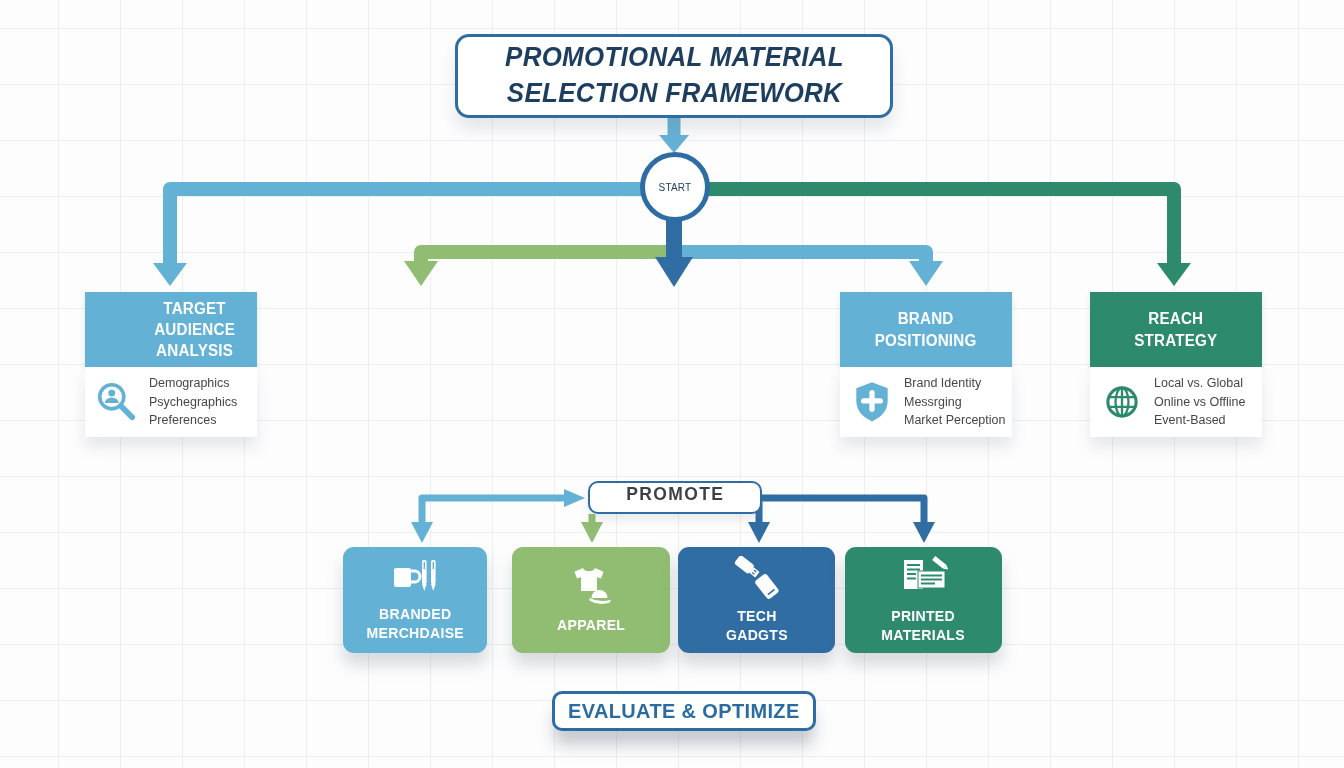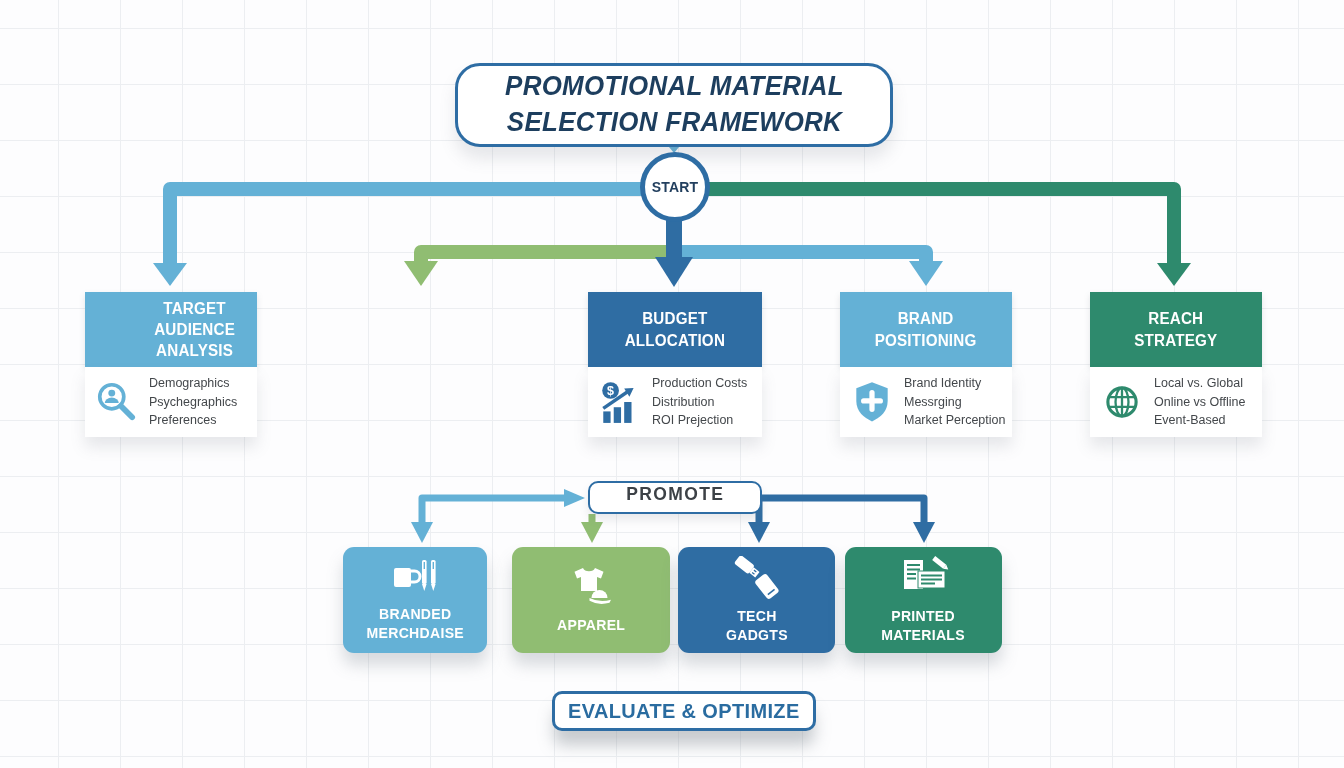--- a/index.html
+++ b/index.html
@@ -21,36 +21,35 @@
   }
   .overlay{position:absolute;left:0;top:0;z-index:1;}
   .overlay path{fill:none;stroke-linejoin:round;stroke-linecap:butt;}
   .s-lb{stroke:var(--light_blue)} .f-lb{fill:var(--light_blue)}
   .s-gr{stroke:var(--green)}      .f-gr{fill:var(--green)}
   .s-bl{stroke:var(--blue)}       .f-bl{fill:var(--blue)}
   .s-tl{stroke:var(--teal)}       .f-tl{fill:var(--teal)}
 
   .title-box{
     position:absolute;left:455px;top:34px;width:438px;height:84px;z-index:3;
-    background:#fff;border:3px solid var(--border_blue);border-radius:25px;
+    background:#fff;border:3px solid var(--border_blue);border-radius:14px;
     display:flex;align-items:center;justify-content:center;
     box-shadow:0 12px 16px rgba(110,120,130,.16);
-    margin-top:29px;
   }
   .title-text{
     font-size:27px;font-weight:bold;font-style:italic;color:var(--navy);
     text-align:center;line-height:1.32;white-space:pre-line;letter-spacing:.3px;
     transform:scaleX(.96);
   }
   .start-circle{
     position:absolute;left:640px;top:152px;width:70px;height:70px;z-index:4;
     background:#fff;border:5px solid var(--border_blue);border-radius:50%;
     display:flex;align-items:center;justify-content:center;
   }
-  .start-label{font-size:14px;font-weight:bold;color:#223f5e;letter-spacing:.2px;}
+  .start-label{font-size:10px;font-weight:normal;color:#223f5e;letter-spacing:.2px;}
 
   .card{position:absolute;top:292px;z-index:2;}
   .card-header{
     height:75px;display:flex;align-items:center;justify-content:center;
     box-shadow:0 3px 6px rgba(110,120,130,.18);
   }
   .card-title{
     color:#fff;font-weight:bold;font-size:16px;line-height:1.32;text-align:center;
     white-space:pre-line;letter-spacing:.2px;transform:scaleX(.95);
   }
@@ -180,42 +179,20 @@
           <path d="M25.8 25.8 L36.5 36.5" stroke="currentColor" stroke-width="5.5" stroke-linecap="round"></path>
         </svg>
       </span>
       <div class="card-items">Demographics
 Psychegraphics
 Preferences</div>
     </div>
   </div>
 
 
-  <div class="card" style="left:588px;width:174px">
-    <div class="card-header" style="background-color: rgb(47, 109, 163);">
-      <div class="card-title">BUDGET
-ALLOCATION</div>
-    </div>
-    <div class="card-body">
-      <span class="card-icon" style="color: rgb(47, 109, 163);">
-        <svg width="46" height="46" viewBox="0 0 44 44">
-          <circle cx="13" cy="11" r="8" fill="currentColor"></circle>
-          <text x="13" y="15.2" font-size="12" font-weight="bold" fill="#ffffff" text-anchor="middle" font-family="'Liberation Sans',sans-serif">$</text>
-          <rect x="6" y="31" width="7" height="11" fill="currentColor"></rect>
-          <rect x="16" y="27" width="7" height="15" fill="currentColor"></rect>
-          <rect x="26" y="22" width="7" height="20" fill="currentColor"></rect>
-          <path d="M6 28 L31 11" stroke="currentColor" stroke-width="3.2"></path>
-          <polygon points="26,9 35,8.5 31,17" fill="currentColor"></polygon>
-        </svg>
-      </span>
-      <div class="card-items">Production Costs
-Distribution
-ROI Prejection</div>
-    </div>
-  </div>
 
   <div class="card" style="left:840px;width:172px">
     <div class="card-header" style="background-color: rgb(100, 177, 214);">
       <div class="card-title">BRAND
 POSITIONING</div>
     </div>
     <div class="card-body">
       <span class="card-icon" style="color: rgb(100, 177, 214);">
         <svg width="46" height="46" viewBox="0 0 44 44">
           <path d="M22 3 L37 8.8 V21 c0 10 -7 15.7 -15 19.6 C14 36.7 7 31 7 21 V8.8 Z" fill="currentColor"></path>

